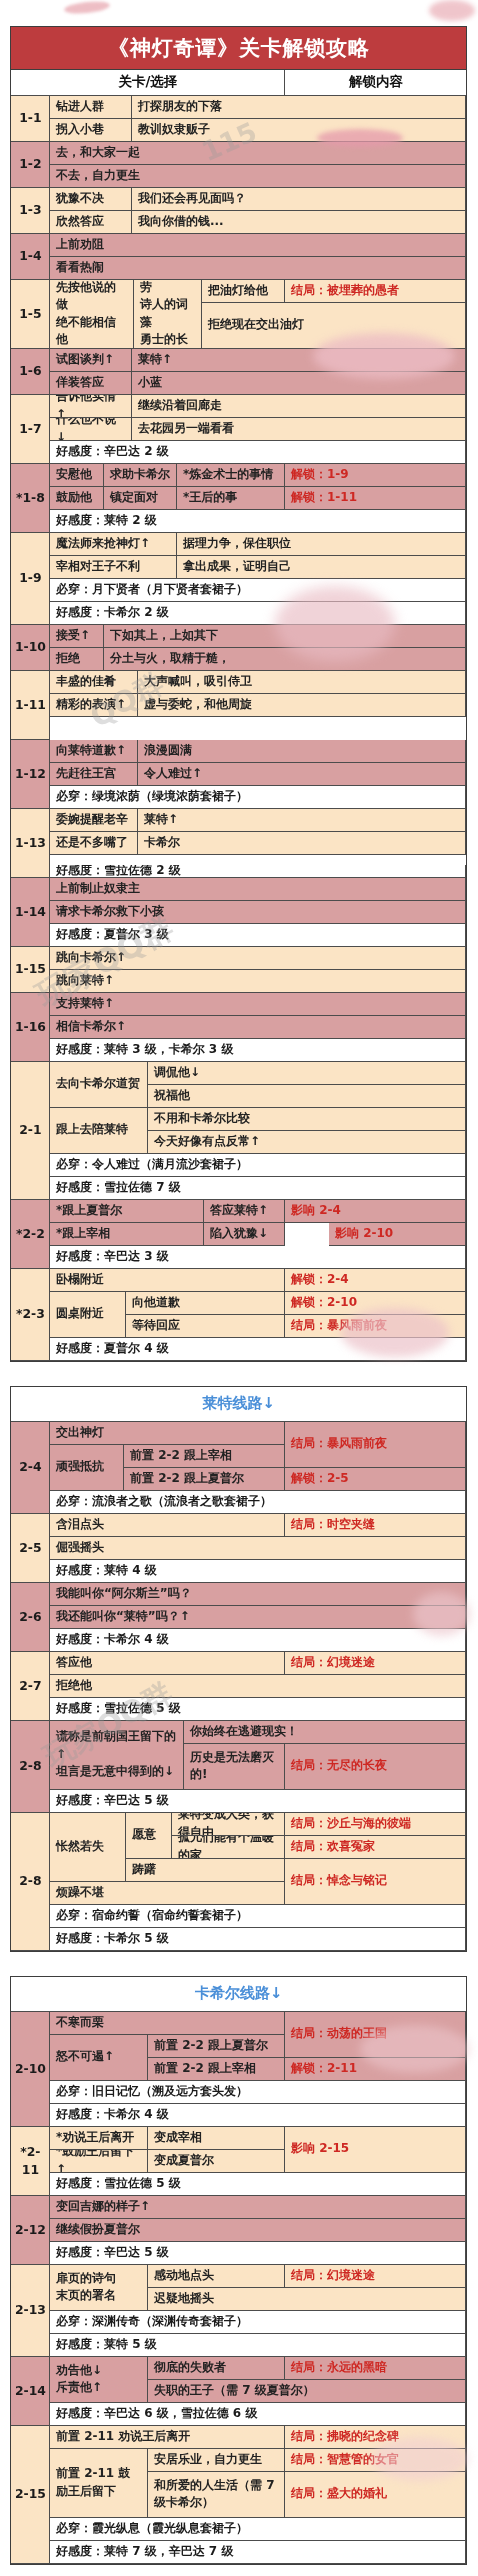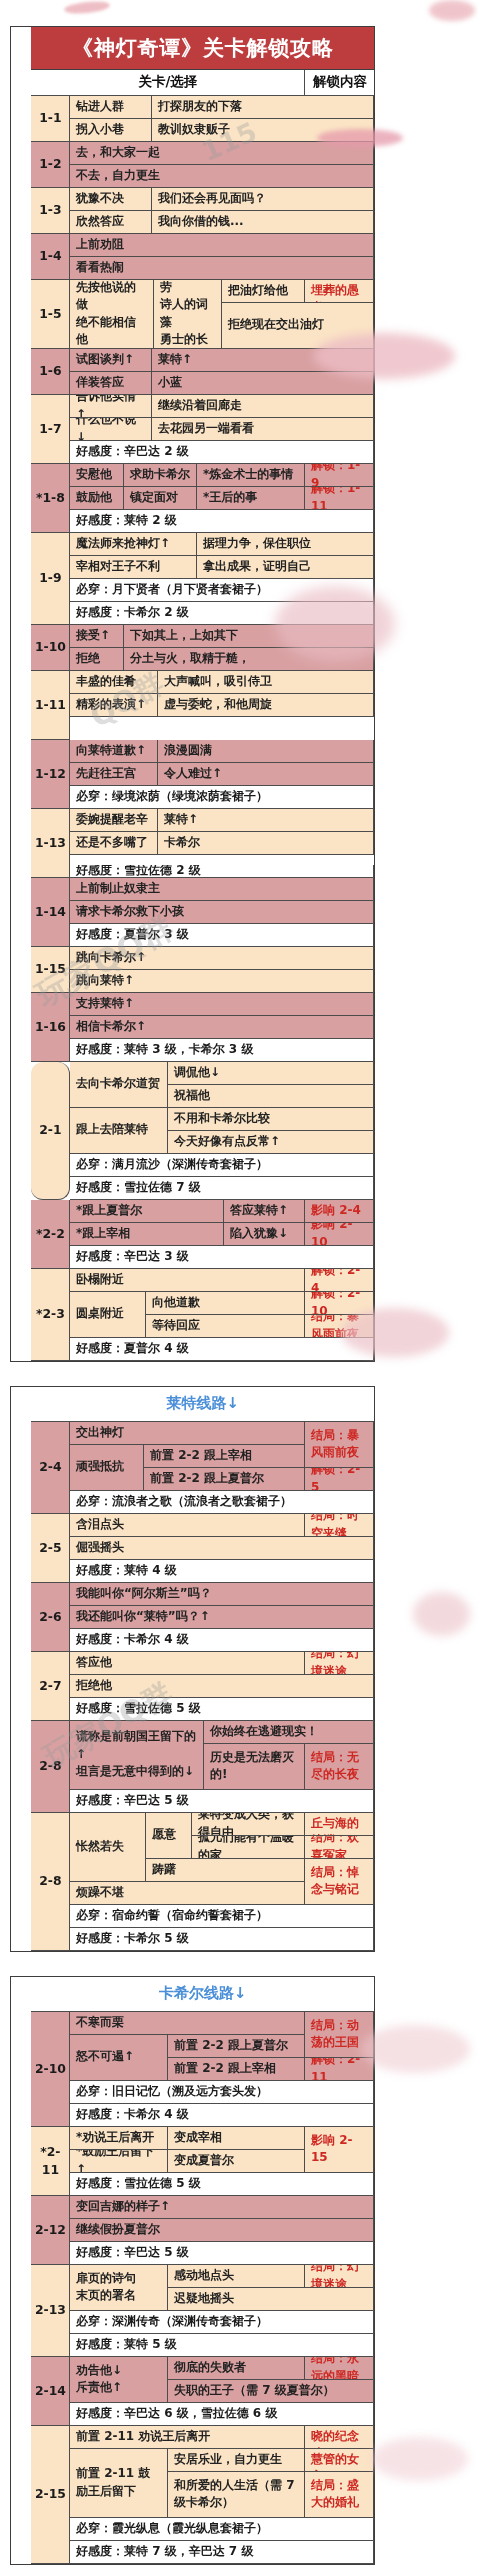--- a/index.html
+++ b/index.html
@@ -9,21 +9,21 @@
     --pink:#d8a0a1;
     --cream:#fbe4c5;
     --line:#4c4c4c;
     --outer:#3d3d3d;
     --ink:#222222;
   }
   *{box-sizing:border-box;}
   html,body{margin:0;padding:0;background:#ffffff;}
   body{font-family:"DejaVu Sans","Liberation Sans",sans-serif;}
   .page{position:relative;width:478px;height:2576px;background:#fff;overflow:hidden;}
-  .tbl{position:relative;margin-left:10.4px;width:365px;border:1.6px solid var(--outer);background:#fff;padding-left:20px;}
+  .tbl{position:relative;margin-left:10.4px;width:457px;border:1.6px solid var(--outer);background:#fff;}
   .tbl.first{margin-top:26px;}
   .tbl + .tbl{margin-top:24px;}
   .title-bar{height:43px;display:flex;align-items:center;justify-content:center;
     background:var(--title-red);color:#fff;font-size:21px;font-weight:700;
     letter-spacing:0.8px;border-bottom:0.8px solid var(--outer);}
   .colhead{display:grid;grid-template-columns:274px 1fr;height:25.5px;background:#fff;}
   .colhead .hc{display:flex;align-items:center;justify-content:center;
     font-size:13.5px;font-weight:700;color:#111;border-bottom:0.8px solid var(--line);}
   .colhead .hc.left{border-right:0.8px solid var(--line);}
   .route-bar{height:35px;display:flex;align-items:center;justify-content:center;
@@ -166,38 +166,38 @@
           <div class="cell" style="grid-area: 1 / 2 / 2 / 3;">跳向卡希尔↑</div>
           <div class="cell" style="grid-area: 2 / 2 / 3 / 3;">跳向莱特↑</div>
         </div>
         <div class="block pink" style="grid-template-columns: 39px 1fr; grid-template-rows: 23px 23px 23px;">
           <div class="cell label" style="grid-area: 1 / 1 / 4 / 2;">1-16</div>
           <div class="cell" style="grid-area: 1 / 2 / 2 / 3;">支持莱特↑</div>
           <div class="cell" style="grid-area: 2 / 2 / 3 / 3;">相信卡希尔↑</div>
           <div class="cell white" style="grid-area: 3 / 2 / 4 / 3;">好感度：莱特 3 级，卡希尔 3 级</div>
         </div>
         <div class="block cream" style="grid-template-columns: 39px 98px 1fr; grid-template-rows: 23px 23px 23px 23px 23px 23px;">
-          <div class="cell label" style="grid-area: 1 / 1 / 7 / 2; border-radius: 12px;">2-1</div>
+          <div class="cell label" style="grid-area: 1 / 1 / 7 / 2;">2-1</div>
           <div class="cell" style="grid-area: 1 / 2 / 3 / 3;">去向卡希尔道贺</div>
           <div class="cell" style="grid-area: 1 / 3 / 2 / 4;">调侃他↓</div>
           <div class="cell" style="grid-area: 2 / 3 / 3 / 4;">祝福他</div>
           <div class="cell" style="grid-area: 3 / 2 / 5 / 3;">跟上去陪莱特</div>
           <div class="cell" style="grid-area: 3 / 3 / 4 / 4;">不用和卡希尔比较</div>
           <div class="cell" style="grid-area: 4 / 3 / 5 / 4;">今天好像有点反常↑</div>
-          <div class="cell white" style="grid-area: 5 / 2 / 6 / 4;">必穿：满月流沙（深渊传奇套裙子）</div>
+          <div class="cell white" style="grid-area: 5 / 2 / 6 / 4;">必穿：令人难过（满月流沙套裙子）</div>
           <div class="cell white" style="grid-area: 6 / 2 / 7 / 4;">好感度：雪拉佐德 7 级</div>
         </div>
         <div class="block pink" style="grid-template-columns: 39px 154px 81px 1fr; grid-template-rows: 23px 23px 23px;">
           <div class="cell label" style="grid-area: 1 / 1 / 4 / 2;">*2-2</div>
           <div class="cell" style="grid-area: 1 / 2 / 2 / 3;">*跟上夏普尔</div>
           <div class="cell" style="grid-area: 1 / 3 / 2 / 4;">答应莱特↑</div>
           <div class="cell red" style="grid-area: 1 / 4 / 2 / 5;">影响 2-4</div>
           <div class="cell" style="grid-area: 2 / 2 / 3 / 3;">*跟上宰相</div>
           <div class="cell" style="grid-area: 2 / 3 / 3 / 4;">陷入犹豫↓</div>
-          <div class="cell red" style="grid-area: 2 / 4 / 3 / 5;">影响 2-10</div>
+          <div class="cell red" style="grid-area: 2 / 4 / 3 / 5; margin-left: 44px;">影响 2-10</div>
           <div class="cell white" style="grid-area: 3 / 2 / 4 / 5;">好感度：辛巴达 3 级</div>
         </div>
         <div class="block cream" style="grid-template-columns: 39px 76px 159px 1fr; grid-template-rows: 23px 23px 23px 23px;">
           <div class="cell label" style="grid-area: 1 / 1 / 5 / 2;">*2-3</div>
           <div class="cell" style="grid-area: 1 / 2 / 2 / 4;">卧榻附近</div>
           <div class="cell red" style="grid-area: 1 / 4 / 2 / 5;">解锁：2-4</div>
           <div class="cell" style="grid-area: 2 / 2 / 4 / 3;">圆桌附近</div>
           <div class="cell" style="grid-area: 2 / 3 / 3 / 4;">向他道歉</div>
           <div class="cell red" style="grid-area: 2 / 4 / 3 / 5;">解锁：2-10</div>
           <div class="cell" style="grid-area: 3 / 3 / 4 / 4;">等待回应</div>

